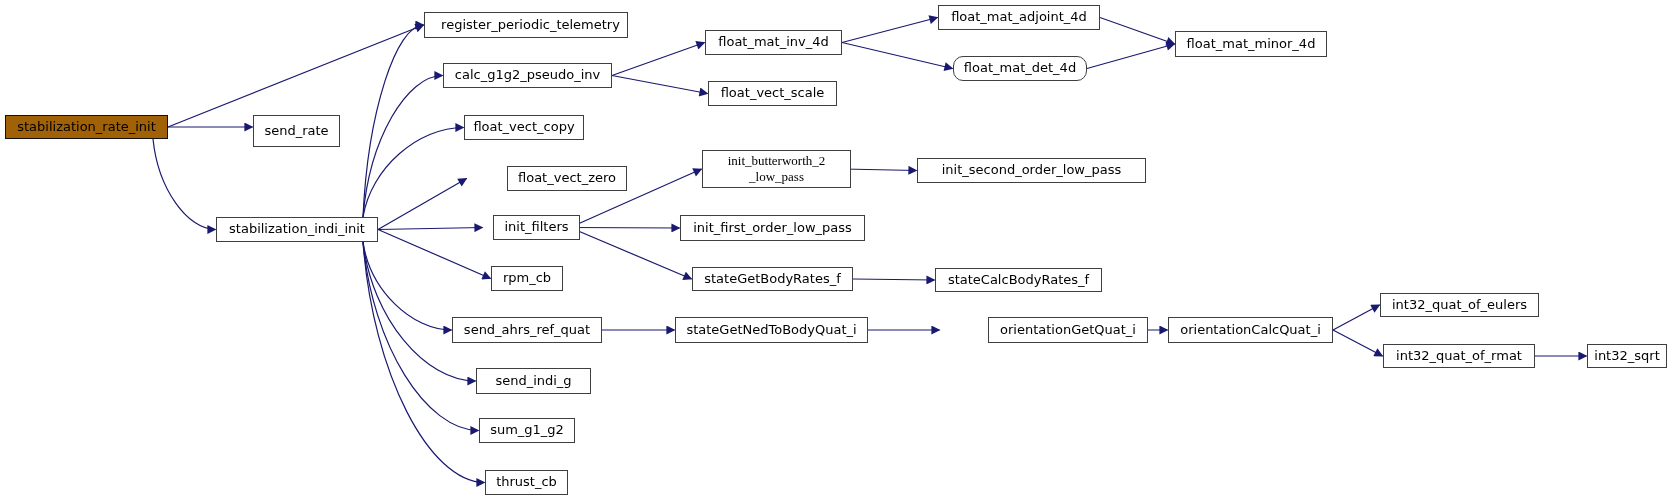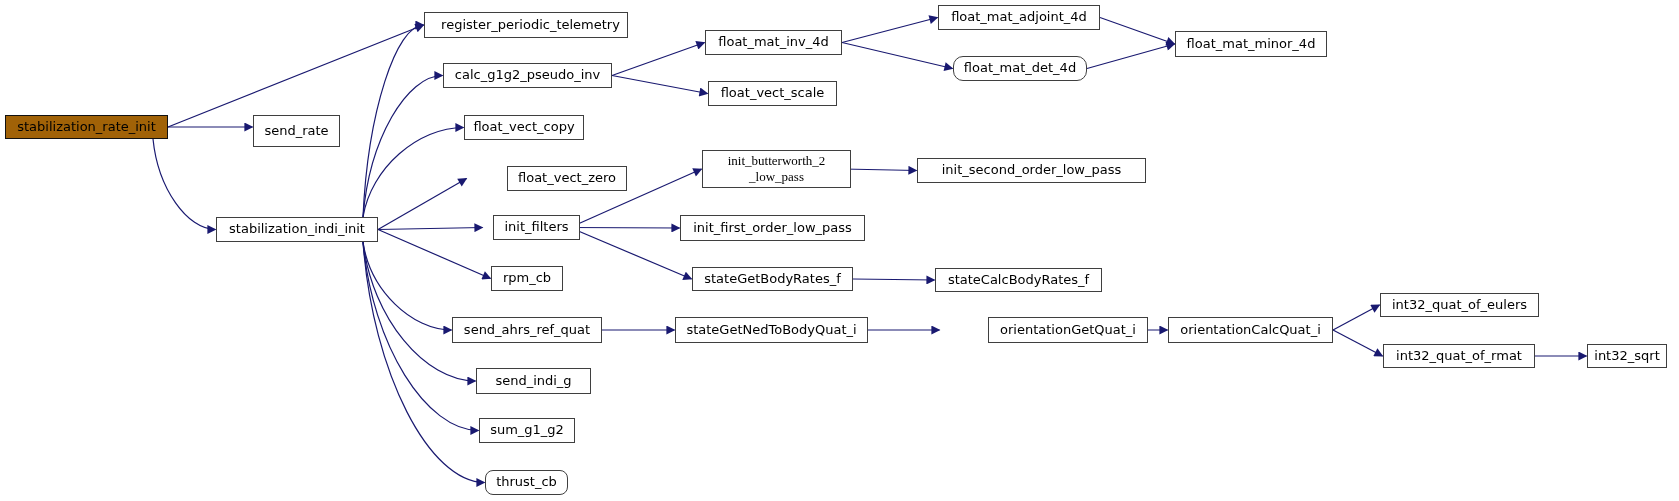--- a/index.html
+++ b/index.html
@@ -93,21 +93,21 @@
       <div class="node" style="left: 216px; top: 217px; width: 162px; height: 25px;">stabilization_indi_init</div>
       <div class="node" style="left: 424px; top: 12px; width: 204px; height: 26px; padding-left: 9px;">register_periodic_telemetry</div>
       <div class="node" style="left: 443px; top: 63px; width: 169px; height: 25px;">calc_g1g2_pseudo_inv</div>
       <div class="node" style="left: 464px; top: 115px; width: 120px; height: 25px;">float_vect_copy</div>
       <div class="node" style="left: 467px; top: 166px; width: 120px; height: 25px; margin-left: 40px;">float_vect_zero</div>
       <div class="node" style="left: 493px; top: 215px; width: 87px; height: 25px;">init_filters</div>
       <div class="node" style="left: 491px; top: 266px; width: 72px; height: 25px;">rpm_cb</div>
       <div class="node" style="left: 452px; top: 317px; width: 150px; height: 26px;">send_ahrs_ref_quat</div>
       <div class="node" style="left: 476px; top: 368px; width: 115px; height: 26px;">send_indi_g</div>
       <div class="node" style="left: 479px; top: 418px; width: 96px; height: 25px; text-align: right;">sum_g1_g2</div>
-      <div class="node" style="left: 485px; top: 470px; width: 83px; height: 25px; border-radius: 8px;">thrust_cb</div>
+      <div class="node" style="left: 485px; top: 470px; width: 83px; height: 25px;">thrust_cb</div>
       <div class="node" style="left: 705px; top: 30px; width: 137px; height: 25px;">float_mat_inv_4d</div>
       <div class="node" style="left: 708px; top: 81px; width: 129px; height: 25px;">float_vect_scale</div>
       <div class="node" style="left: 702px; top: 150px; width: 149px; height: 38px; font-family: Liberation Serif, serif;">init_butterworth_2
 _low_pass</div>
       <div class="node" style="left: 680px; top: 215px; width: 185px; height: 26px;">init_first_order_low_pass</div>
       <div class="node" style="left: 692px; top: 267px; width: 161px; height: 24px;">stateGetBodyRates_f</div>
       <div class="node" style="left: 675px; top: 317px; width: 193px; height: 26px;">stateGetNedToBodyQuat_i</div>
       <div class="node" style="left: 938px; top: 5px; width: 162px; height: 25px;">float_mat_adjoint_4d</div>
       <div class="node" style="left: 953px; top: 56px; width: 134px; height: 25px; border-radius: 10px;">float_mat_det_4d</div>
       <div class="node" style="left: 917px; top: 158px; width: 229px; height: 25px;">init_second_order_low_pass</div>

